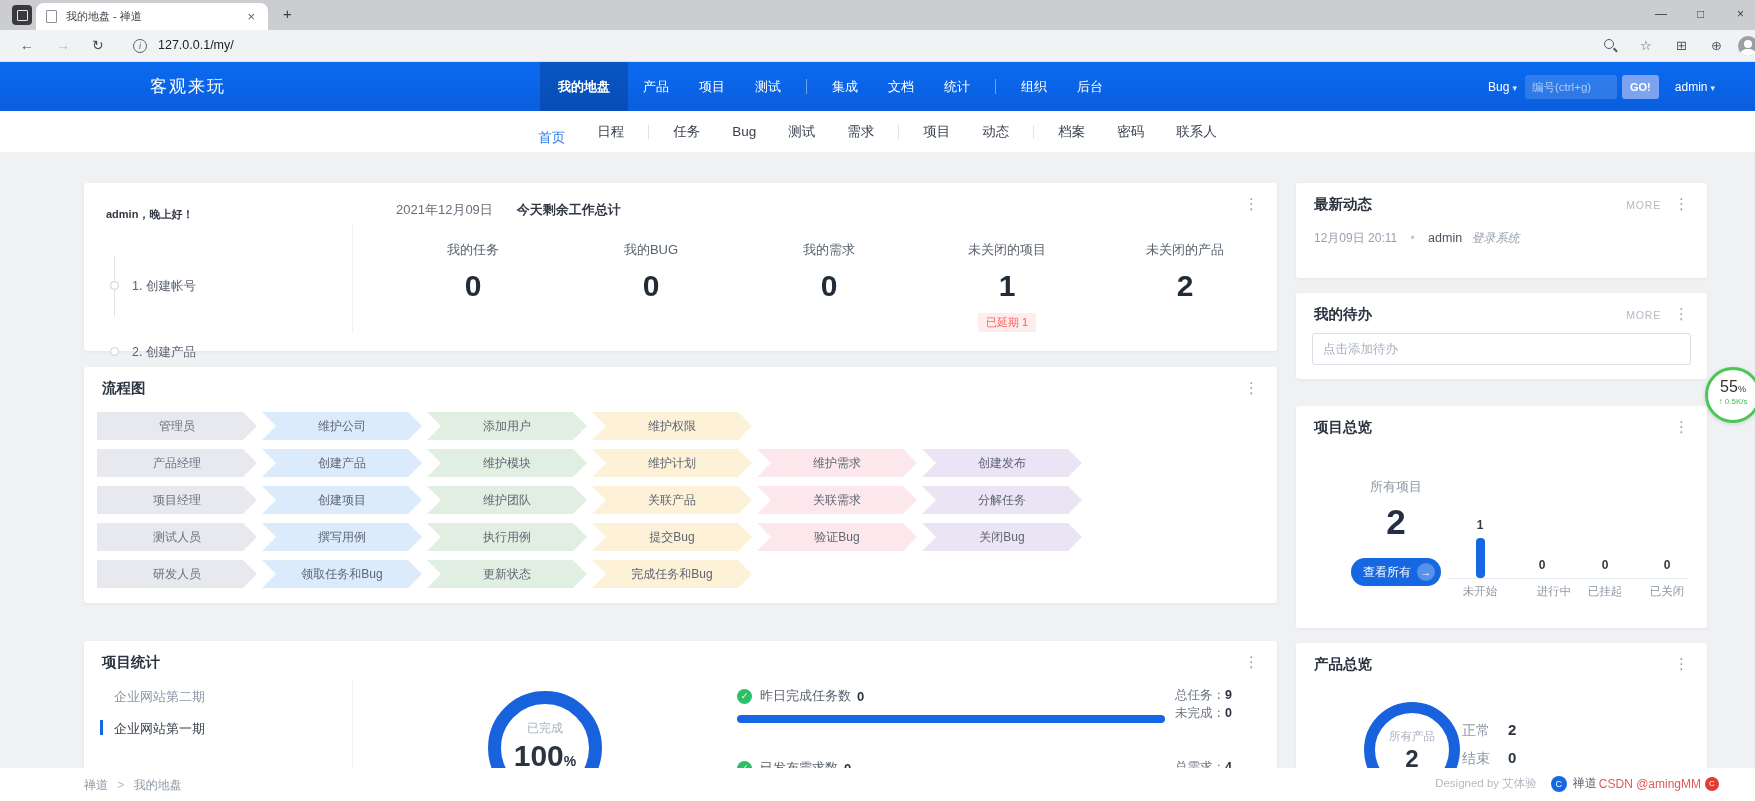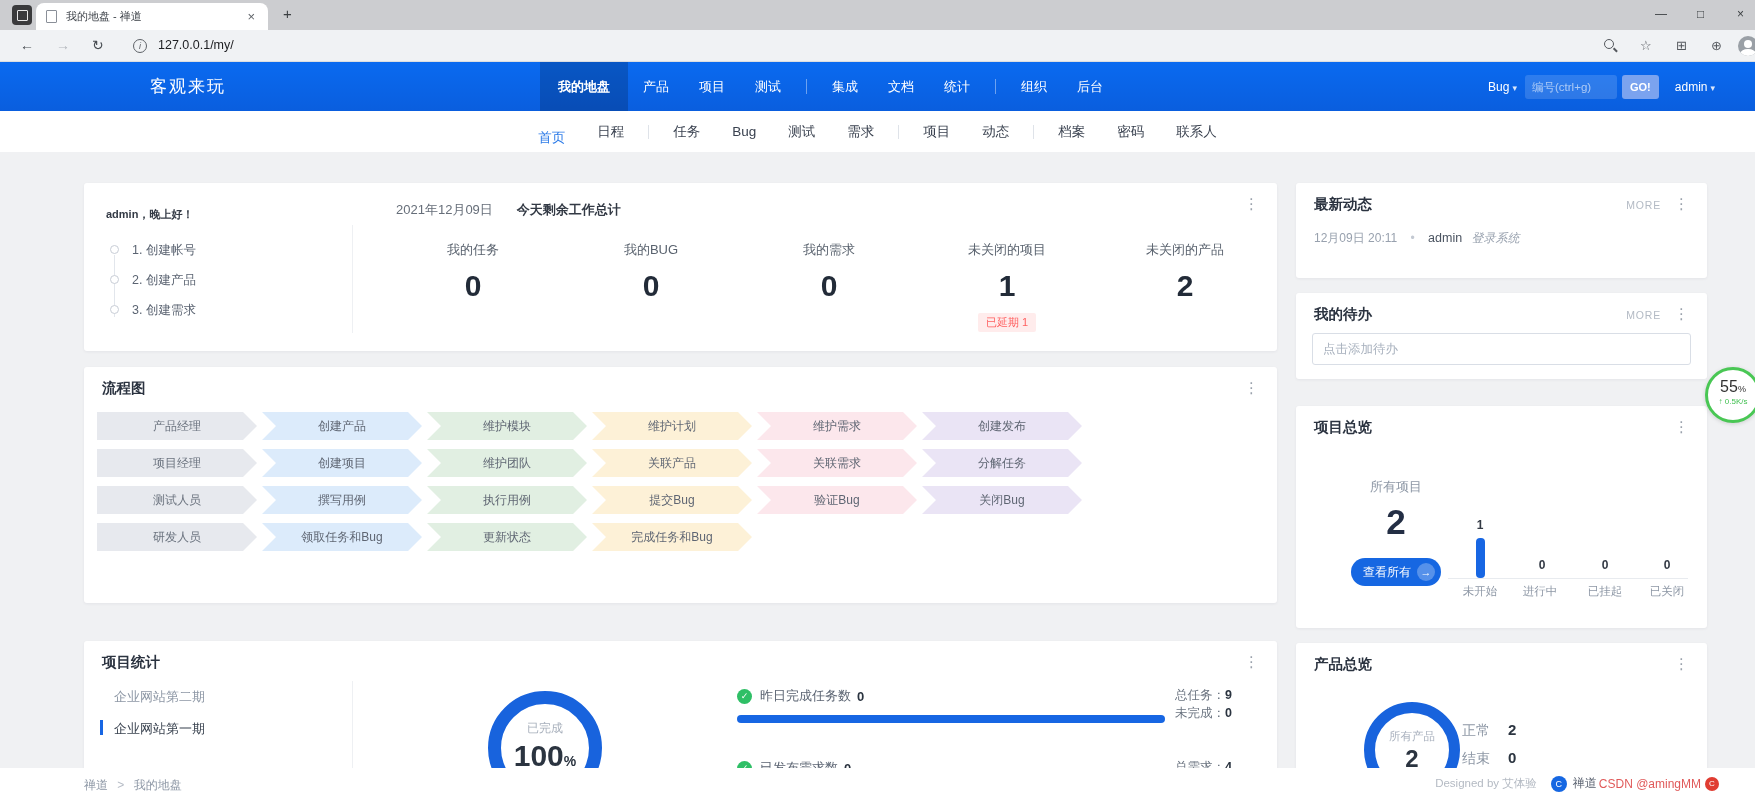--- a/index.html
+++ b/index.html
@@ -53,21 +53,21 @@
   .card { position:absolute; background:#fff; border-radius:3px; box-shadow:0 1px 3px rgba(30,40,60,.06); }
   .card-title { position:absolute; left:18px; top:12px; font-size:14.5px; font-weight:bold; color:#2b3340; }
   .kebab { position:absolute; right:12px; top:10px; font-size:15px; color:#9aa1ac; cursor:pointer; padding:2px 6px; }
   .more { position:absolute; right:46px; top:16px; font-size:10.5px; letter-spacing:.8px; color:#b3bac4; cursor:pointer; }
 
   
   .card-a { left:84px; top:183px; width:1193px; height:168px; }
   .greet { position:absolute; left:22px; top:24px; font-size:11px; font-weight:bold; color:#333a45; }
   .steps { position:absolute; left:26px; top:58px; list-style:none; }
   .steps::before { content:""; position:absolute; left:4px; top:14px; height:62px; border-left:1px solid #e2e6ec; }
-  .step { position:relative; height:30px; padding-left:22px; font-size:12.5px; color:#5b6472; line-height:18px; }
+  .step { position:relative; height:30px; padding-left:22px; font-size:12.5px; color:#5b6472; line-height:18px;margin-top:36px; }
   .step-dot { position:absolute; left:0; top:4px; width:9px; height:9px; border:1px solid #c8cdd6; border-radius:50%; background:#fff; }
   .vdiv { position:absolute; width:1px; background:#eef0f3; }
   .date-line { position:absolute; left:312px; top:18px; font-size:13px; color:#666e79; }
   .date-note { font-weight:bold; color:#333a45; margin-left:24px; }
   .stats-row { position:absolute; left:300px; top:58px; width:890px; display:flex; }
   .stat { flex:1; text-align:center; }
   .stat-label { font-size:13px; color:#59626e; }
   .stat-value { font-size:30px; font-weight:bold; color:#222b38; margin-top:10px; cursor:pointer; }
   .stat-badge { display:inline-block; margin-top:10px; background:#ffecec; color:#ff5f5f; font-size:11px; padding:2px 8px; border-radius:2px; }
 
@@ -251,20 +251,26 @@
     </div>
   </div>
   <span class="kebab">⋮</span>
 </div>
 
 <div class="card card-b">
   <div class="card-title">流程图</div>
   <span class="kebab">⋮</span>
   <div class="flow-rows">
     <div class="frow">
+      <span class="ch first c0">管理员</span>
+      <span class="ch c1">维护公司</span>
+      <span class="ch c2">添加用户</span>
+      <span class="ch c3">维护权限</span>
+    </div>
+    <div class="frow">
       <span class="ch first c0">产品经理</span>
       <span class="ch c1">创建产品</span>
       <span class="ch c2">维护模块</span>
       <span class="ch c3">维护计划</span>
       <span class="ch c4">维护需求</span>
       <span class="ch c5">创建发布</span>
     </div>
     <div class="frow">
       <span class="ch first c0">项目经理</span>
       <span class="ch c1">创建项目</span>
@@ -349,21 +355,21 @@
       <span class="po-btn-arrow">→</span>
     </button>
   </div>
   <div class="axis"></div>
   <div class="bar-val" style="left:164px; top:112px;">1</div>
   <div class="bar" style="left:180px; top:132px; height:40px;"></div>
   <div class="bar-val" style="left:226px; top:152px;">0</div>
   <div class="bar-val" style="left:289px; top:152px;">0</div>
   <div class="bar-val" style="left:351px; top:152px;">0</div>
   <div class="bar-cat" style="left:156px;">未开始</div>
-  <div class="bar-cat" style="left:216px;">进行中</div>
+  <div class="bar-cat" style="left:230px;">进行中</div>
   <div class="bar-cat" style="left:281px;">已挂起</div>
   <div class="bar-cat" style="left:343px;">已关闭</div>
 </div>
 
 <div class="card panel-d">
   <div class="card-title">产品总览</div>
   <span class="kebab">⋮</span>
   <div class="donut-sm">
     <div class="donut-sm-inner">
       <div class="ds-label">所有产品</div>

